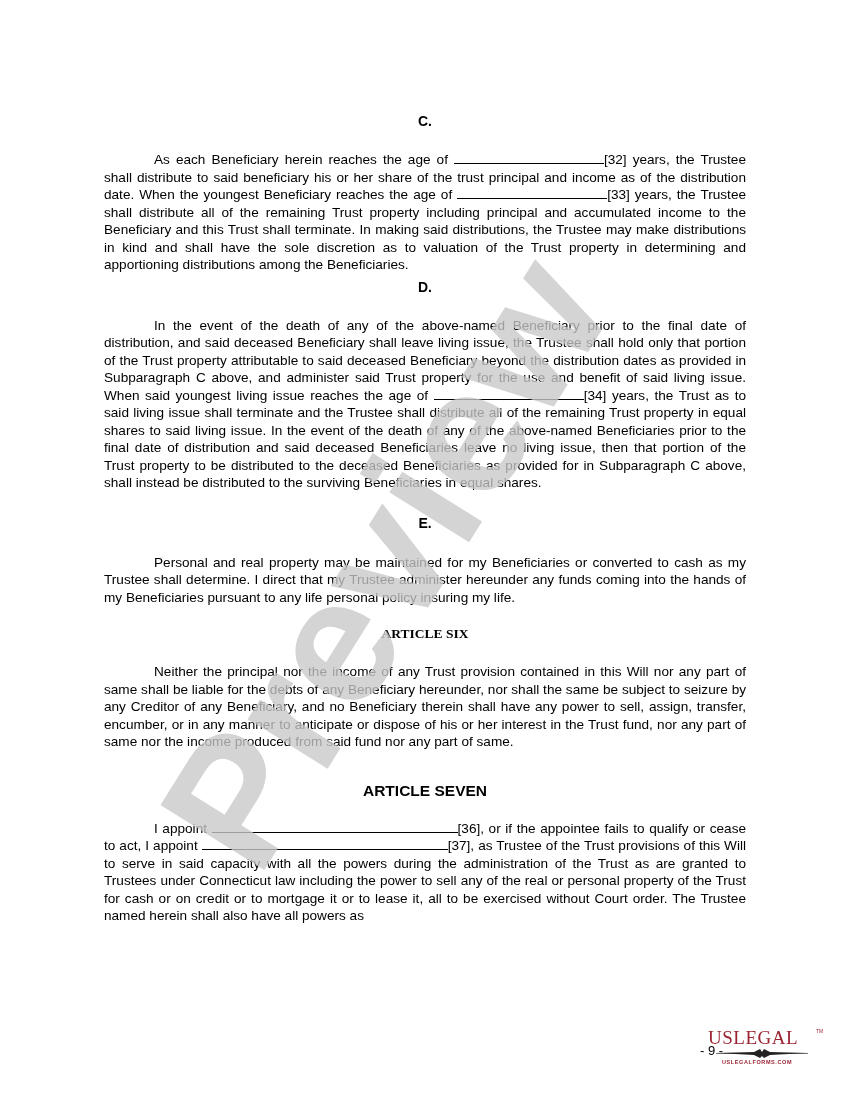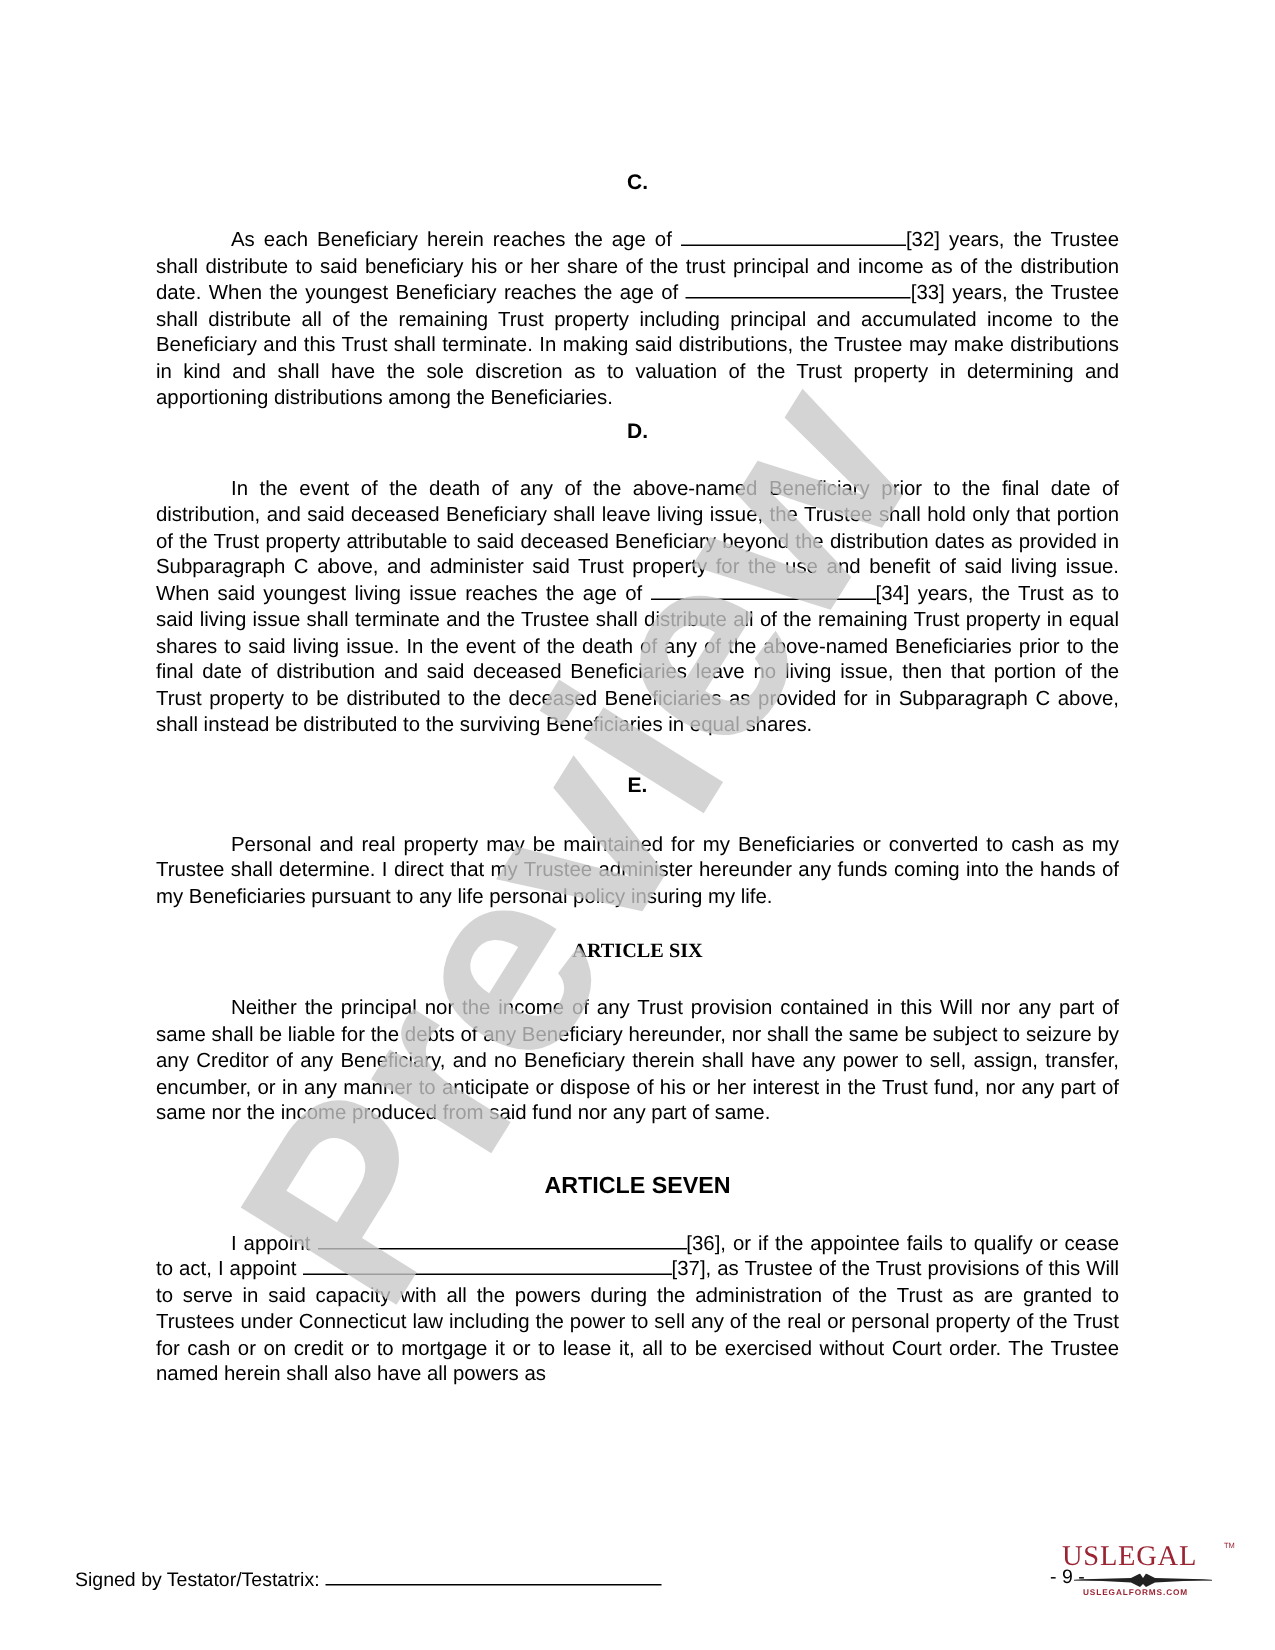--- a/index.html
+++ b/index.html
@@ -86,23 +86,20 @@
     <div style="height:26px"></div>
     <div class="art-head">ARTICLE SEVEN</div>
     <div style="height:16px"></div>
     <p class="para"><span>I appoint </span><span class="blank" style="width:246px"></span><span>[36], or if the appointee fails to qualify or cease to act, I appoint </span><span class="blank" style="width:246px"></span><span>[37], as Trustee of the Trust provisions of this Will to serve in said capacity with all the powers during the administration of the Trust as are granted to Trustees under Connecticut law including the power to sell any of the real or personal property of the Trust for cash or on credit or to mortgage it or to lease it, all to be exercised without Court order. The Trustee named herein shall also have all powers as</span></p>
   </div>
 
   <svg class="watermark" viewBox="0 0 850 1100">
     <text x="0" y="0" transform="translate(258,880) rotate(-58)" font-family="Liberation Sans, sans-serif" font-weight="bold" font-size="178" fill="#c8c8c8" fill-opacity="0.78">Preview</text>
   </svg>
 
-  <div class="footer-sign">
-    <span>Signed by Testator/Testatrix: </span><span class="blank"></span>
-  </div>
 
   <div class="page-num">- 9 -</div>
 
   <div class="logo">
     <div class="logo-text">USLEGAL</div>
     <div class="logo-tm">TM</div>
     <svg class="logo-wing" width="92" height="10" viewBox="0 0 92 10">
       <path d="M0 4 L38 3 L44 0 L46 3 L48 0 L54 3 L92 4 L54 6 L48 9 L46 7 L44 9 L38 6 Z" fill="#222"></path>
       <line x1="0" y1="4.5" x2="92" y2="4.5" stroke="#222" stroke-width="0.6"></line>
     </svg>

